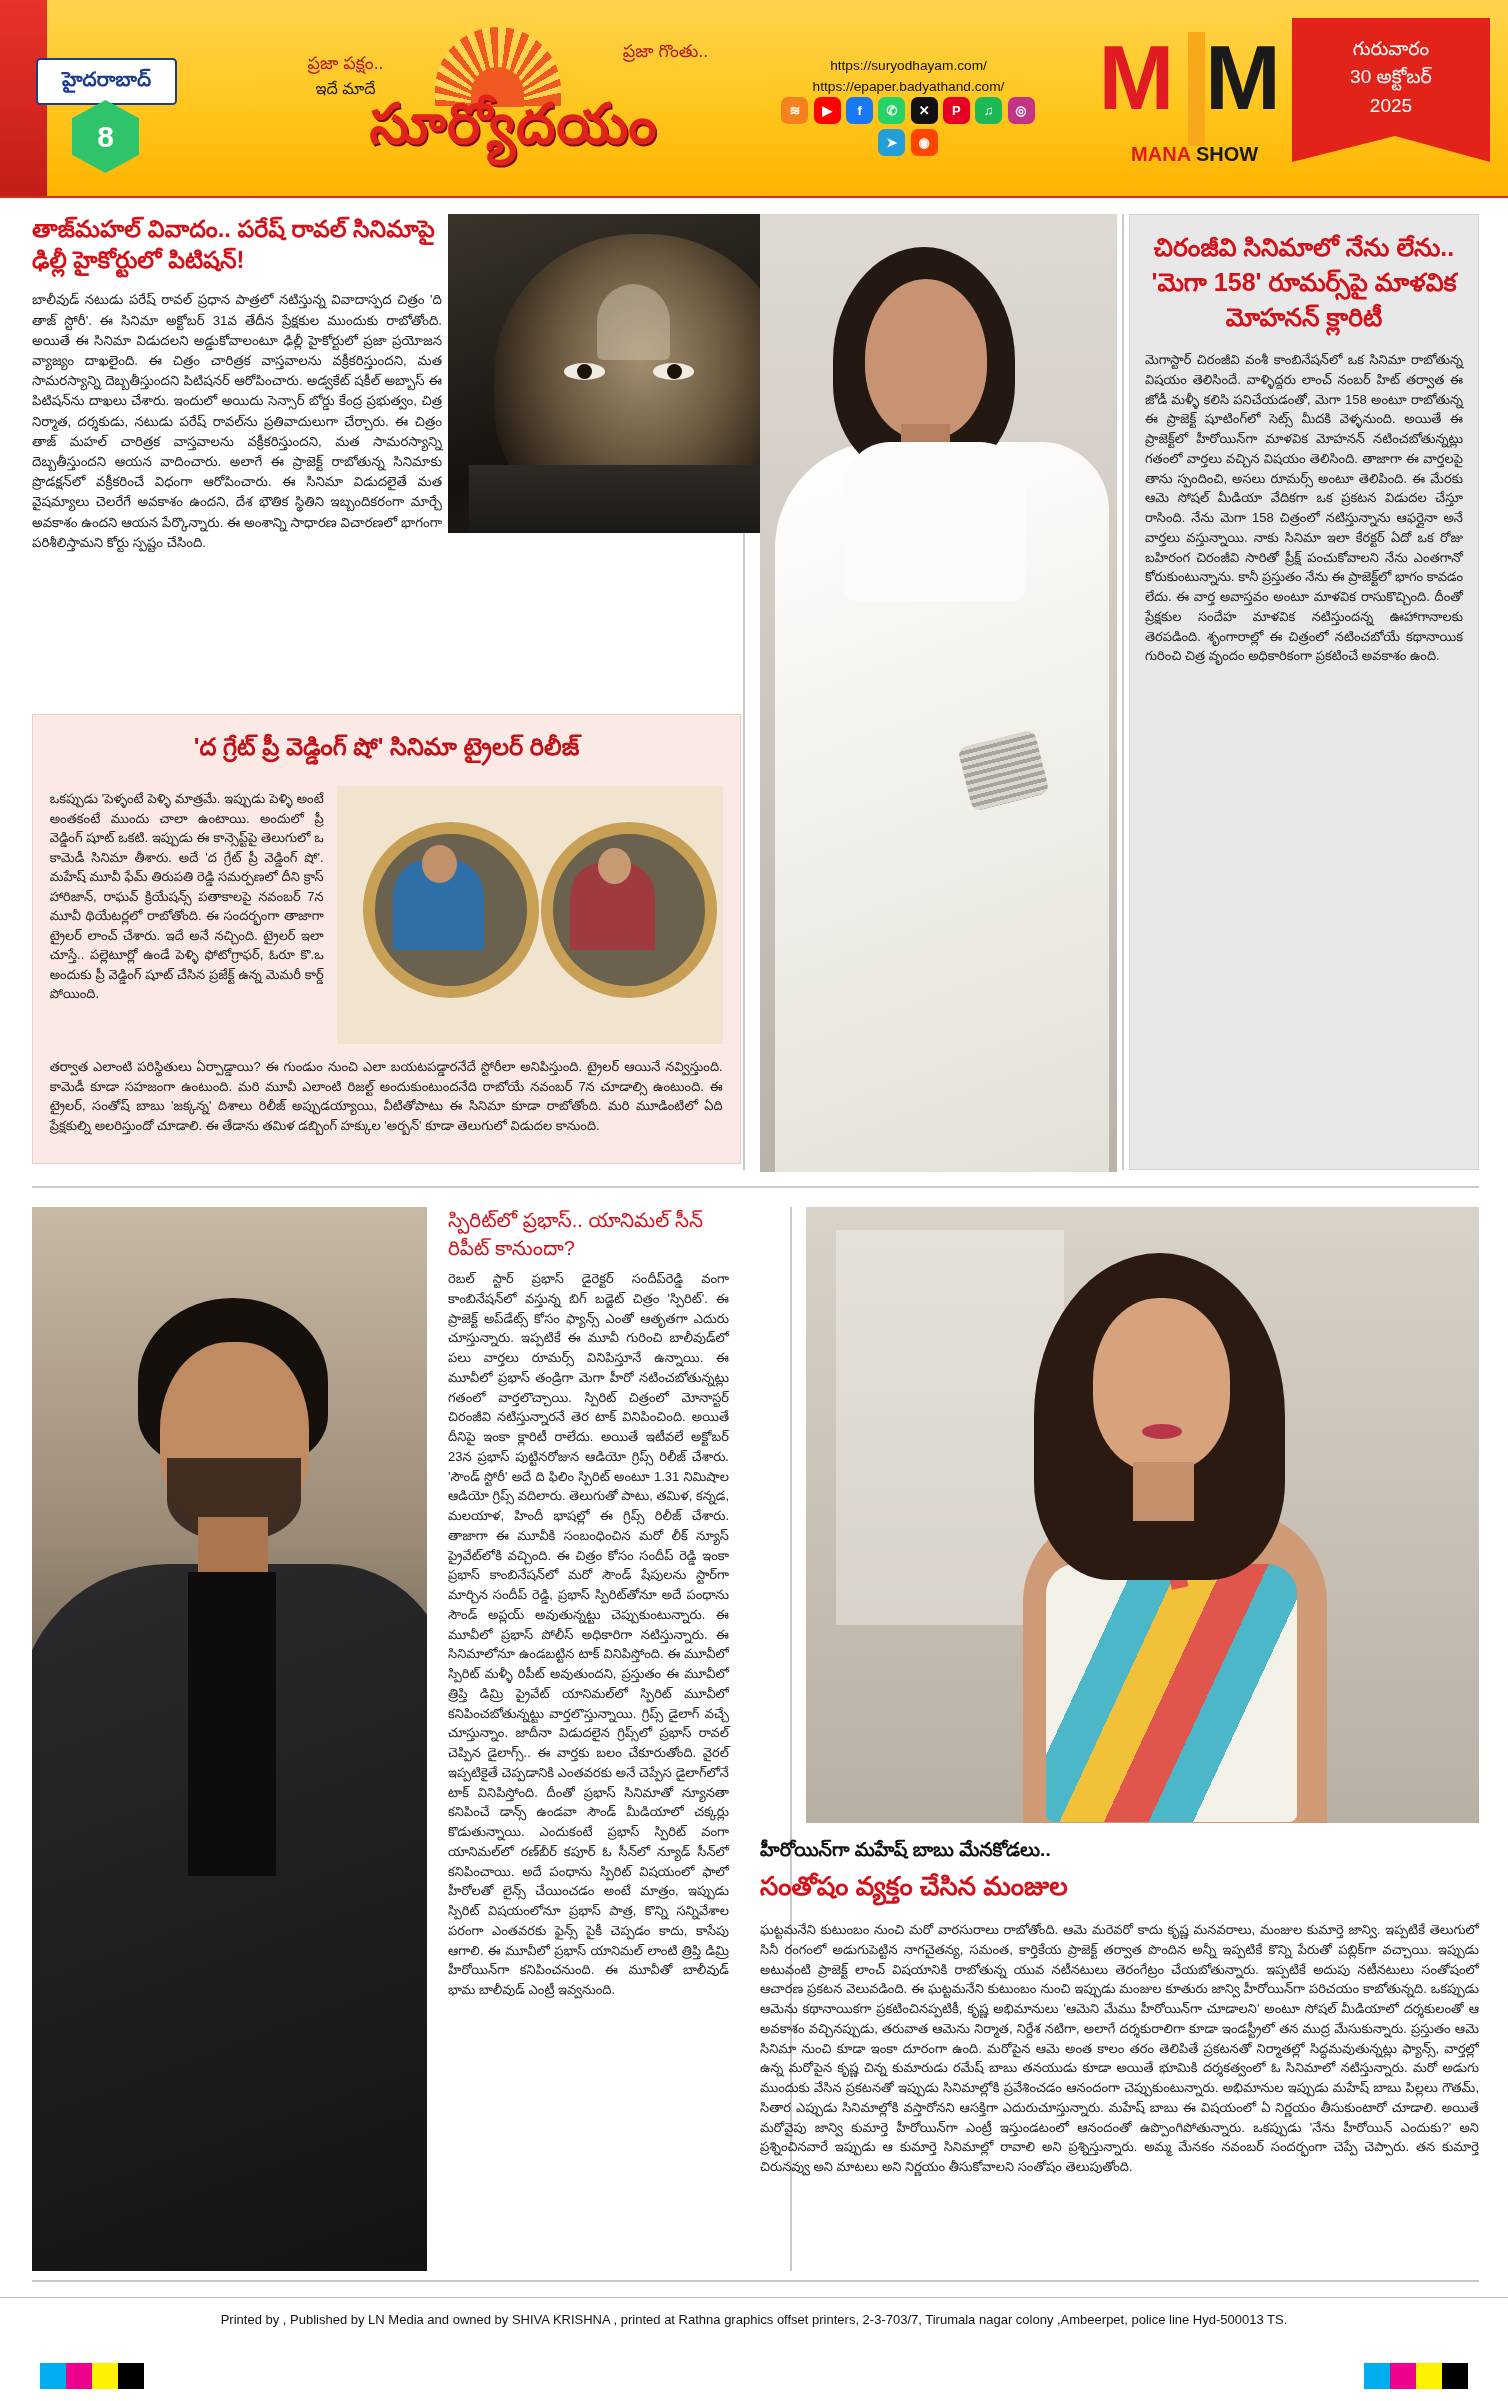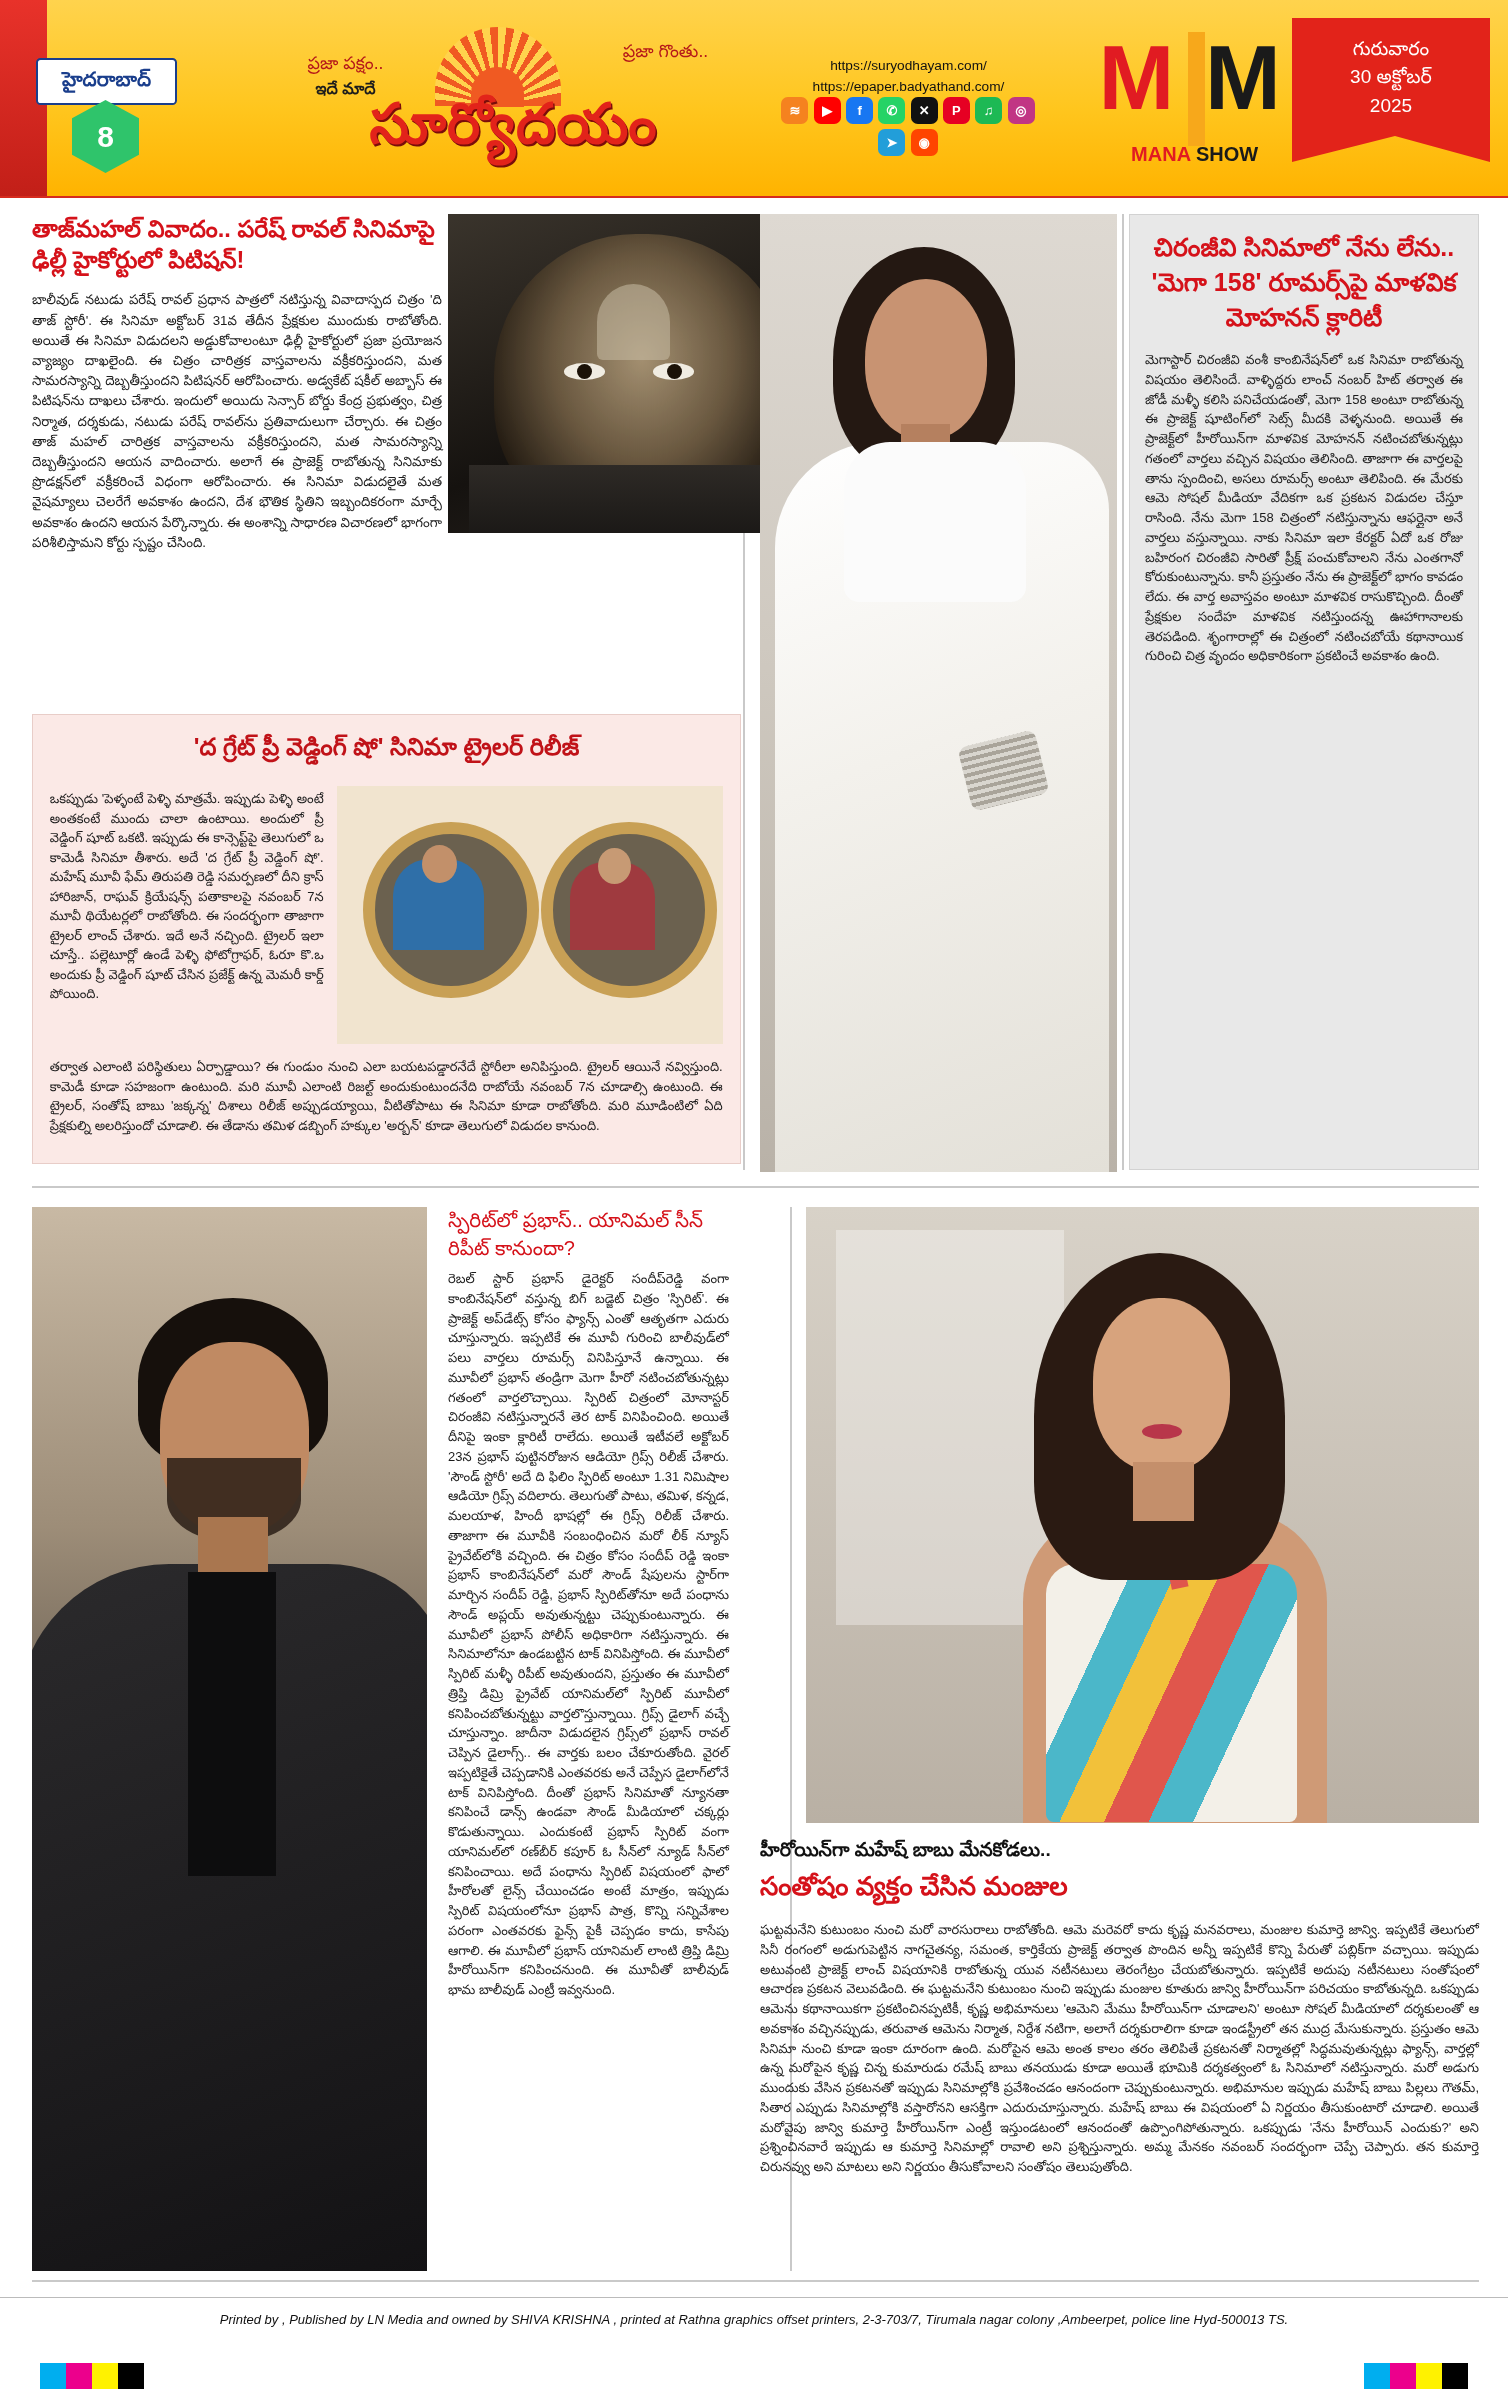--- a/index.html
+++ b/index.html
@@ -19,21 +19,21 @@
     background:#ffffff;border:2.3px solid #1a3e8c;border-radius:4.6px;
     display:flex;align-items:center;justify-content:center;
     color:#1a3e8c;font-size:20px;font-weight:bold;}
   .page-hex{position:absolute;left:72px;top:100px;width:67px;height:73px;}
   .page-hex .shape{width:67px;height:73px;background:#2fc46b;
     clip-path:polygon(50% 0,100% 25%,100% 75%,50% 100%,0 75%,0 25%);
     display:flex;align-items:center;justify-content:center;}
   .page-hex .num{color:#fff;font-size:30px;font-weight:bold;}
   .tagline-l{position:absolute;left:262px;top:53px;width:167px;text-align:center;
     color:#b5181a;font-size:17.5px;}
-  .tagline-l .s2{display:block;color:#1c1c1c;font-size:16px;margin-top:3px;font-weight:bold;}
+  .tagline-l .s2{display:block;color:#1c1c1c;font-size:16px;margin-top:3px;}
   .tagline-r{position:absolute;left:578px;top:41px;width:175px;text-align:center;
     color:#b5181a;font-size:17.5px;}
   .sun{position:absolute;left:435px;top:27px;width:126px;height:79px;}
   .sun .rays{position:absolute;left:0;top:0;width:126px;height:79px;
     background:
       conic-gradient(from -90deg at 50% 100%,
       #f05a22 0 6deg,#ffd34d 6deg 12deg,#f05a22 12deg 18deg,#ffd34d 18deg 24deg,
       #f05a22 24deg 30deg,#ffd34d 30deg 36deg,#f05a22 36deg 42deg,#ffd34d 42deg 48deg,
       #f05a22 48deg 54deg,#ffd34d 54deg 60deg,#f05a22 60deg 66deg,#ffd34d 66deg 72deg,
       #f05a22 72deg 78deg,#ffd34d 78deg 84deg,#f05a22 84deg 90deg,#ffd34d 90deg 96deg,
@@ -184,21 +184,21 @@
 
   .a5{position:absolute;left:760px;top:1839px;width:719px;}
   .a5 .k{color:#111;font-size:19px;font-weight:bold;}
   .a5 .h{color:#d5121a;font-size:26px;font-weight:bold;margin-top:6px;}
   .a5 .body-te{font-size:13px;margin-top:12px;column-count:1;}
 
   
   .footer{position:absolute;left:0;top:2297px;width:1508px;height:105px;
     border-top:1.5px solid #bbb;}
   .footer .txt{width:1231px;margin:12px auto 0;text-align:center;font-size:13px;
-    color:#111;line-height:1.6;font-style:italic;}
+    color:#111;line-height:1.6;}
   .swatches{position:absolute;bottom:13.7px;display:flex;gap:0;}
   .swatches.left{left:40px;}
   .swatches.right{right:40px;}
   .sw{width:26px;height:26px;}
 </style>
 </head>
 <body>
 
 <div class="page">
 

